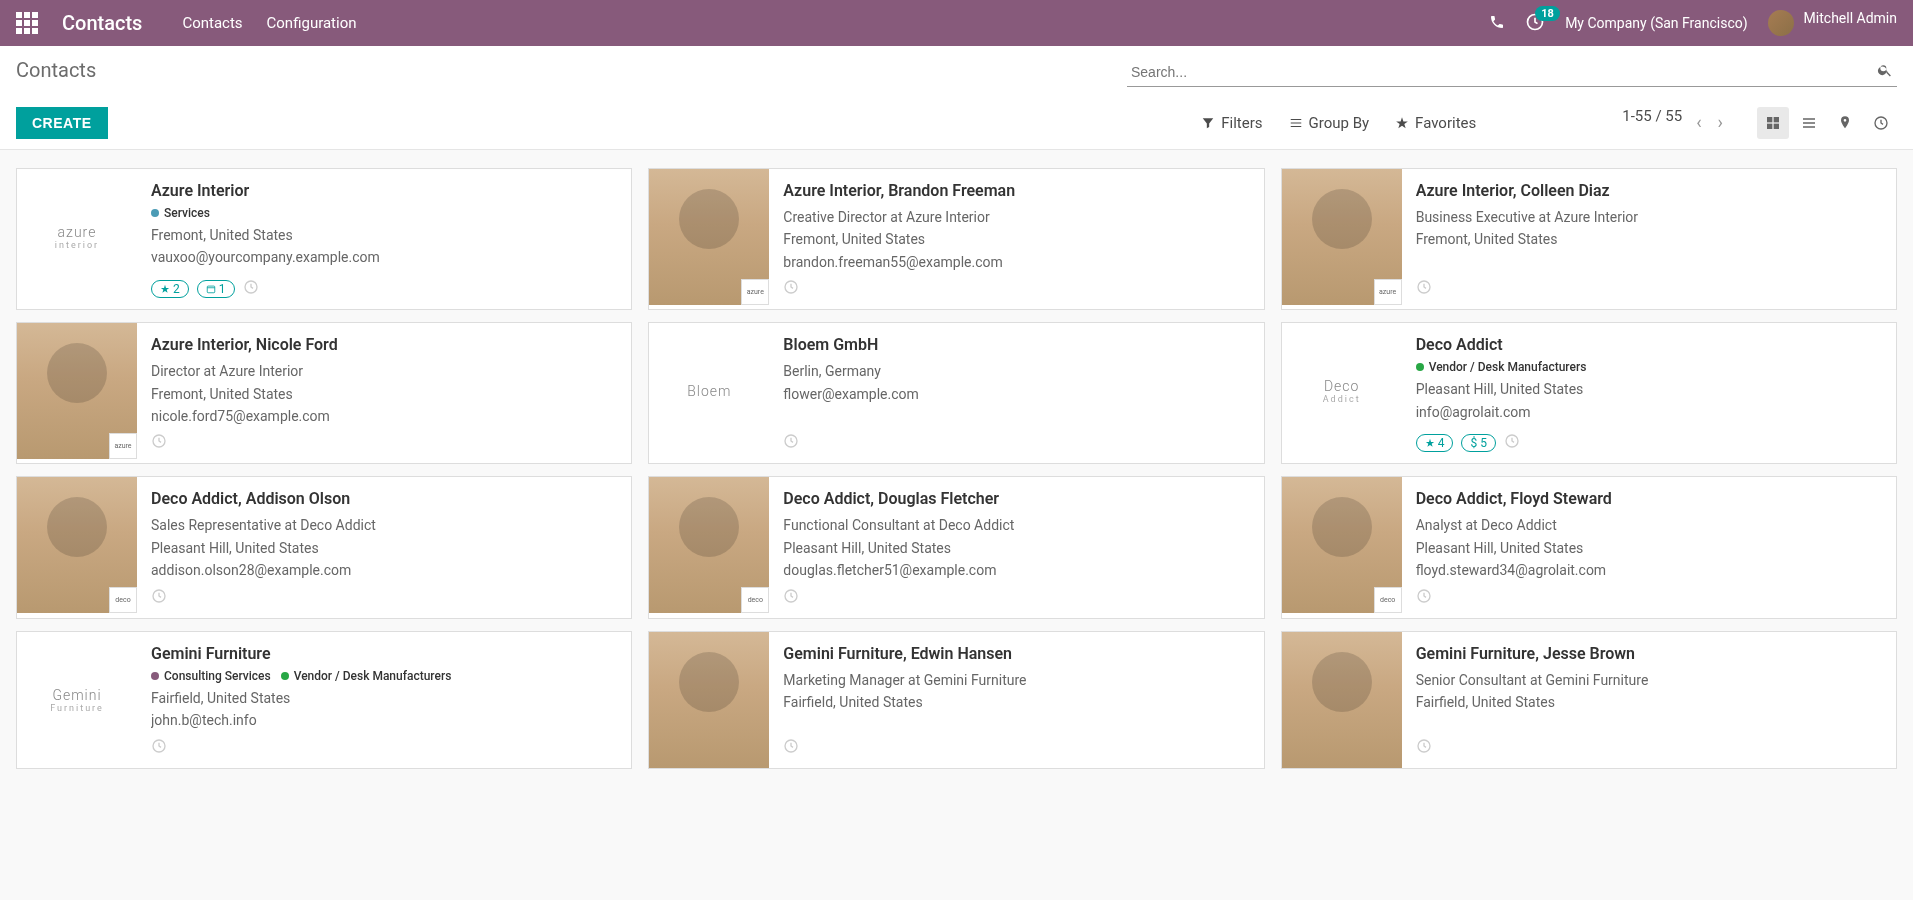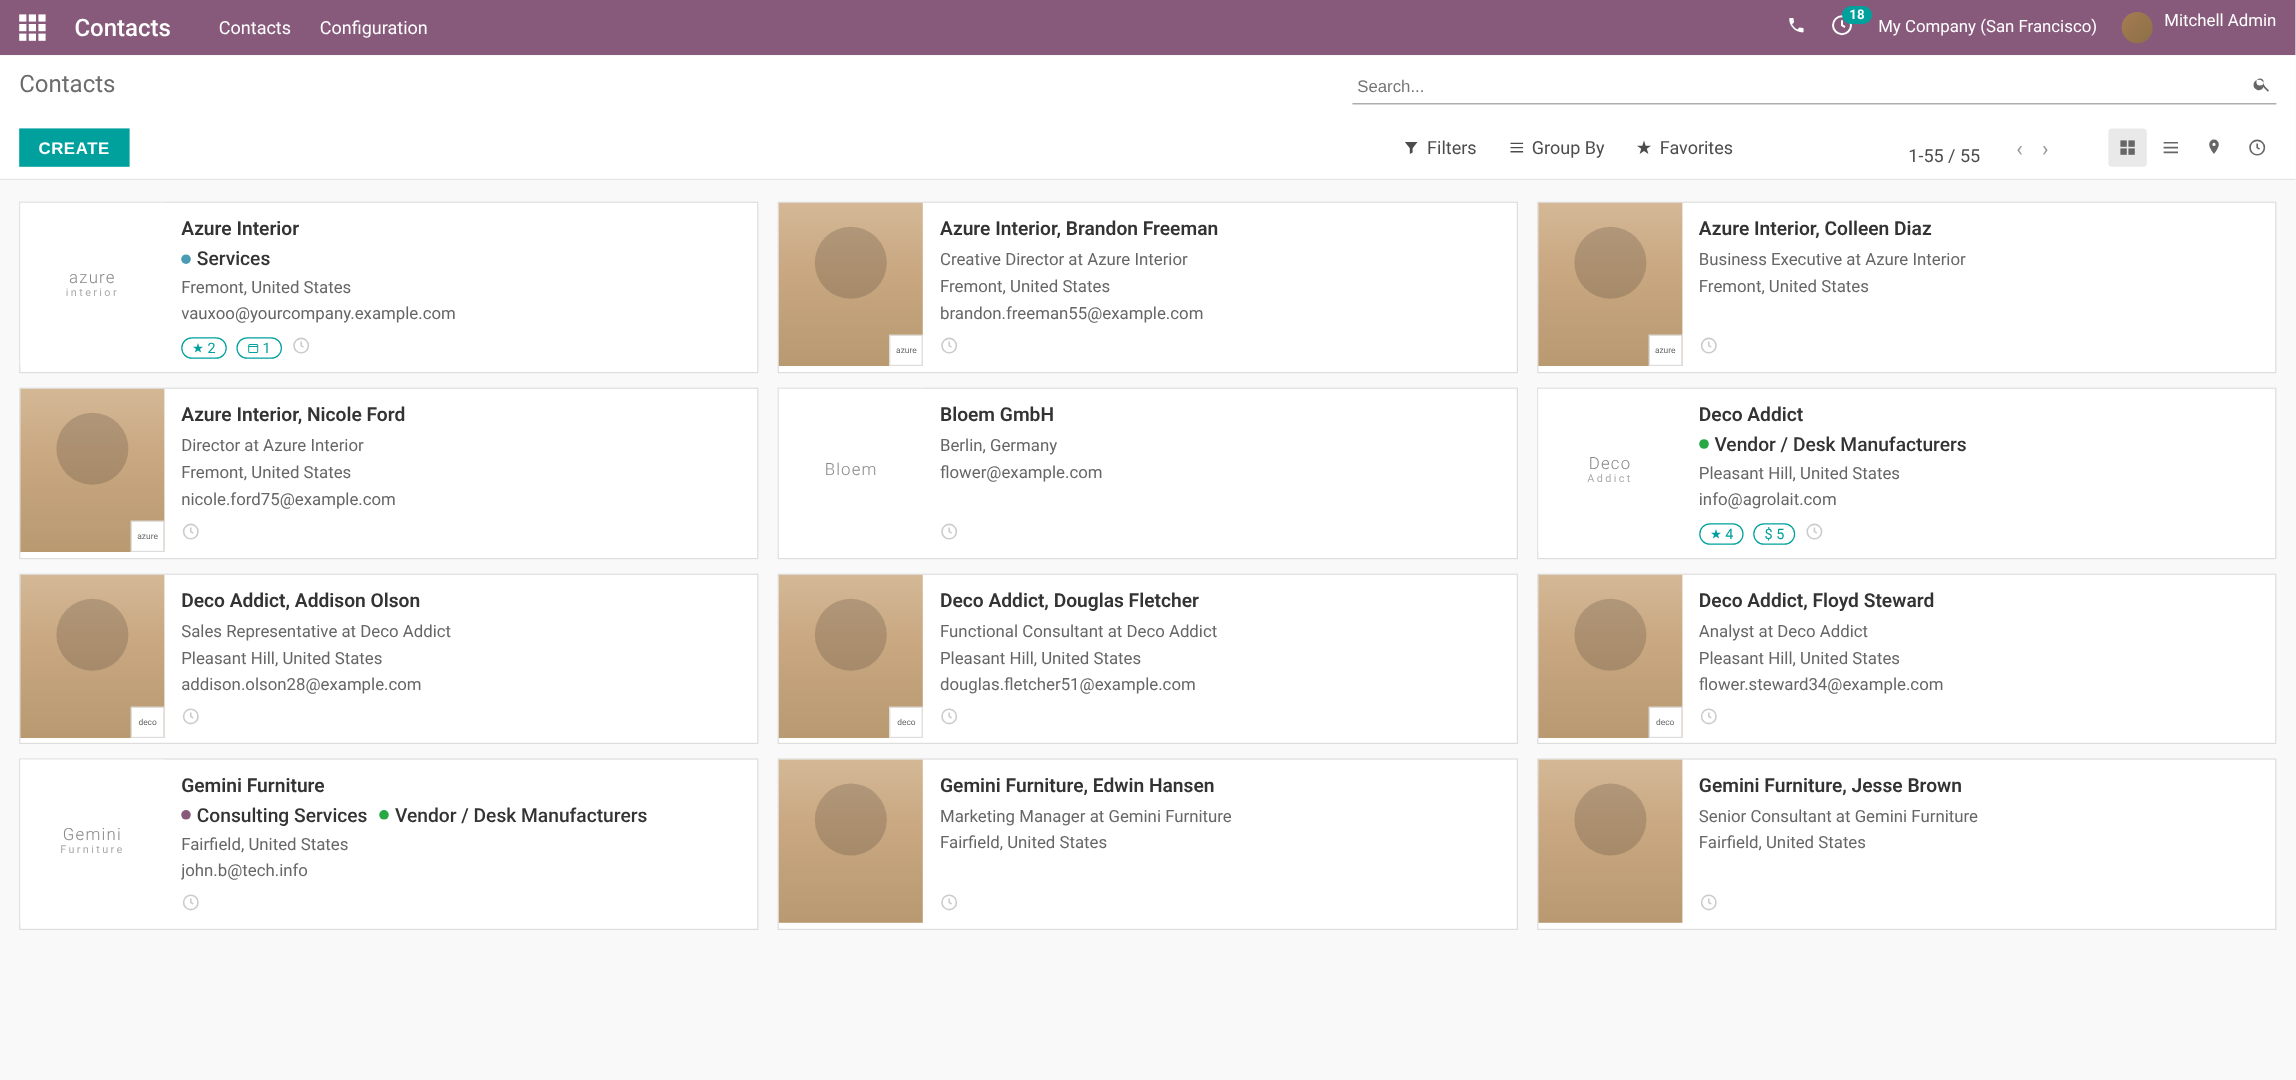--- a/index.html
+++ b/index.html
@@ -28,38 +28,38 @@
 .search-wrap { flex: 1; max-width: 770px; position: relative; }
 .search-input { width: 100%; border: none; border-bottom: 1px solid #999; padding: 6px 30px 6px 4px; font-size: 14px; outline: none; background: transparent; }
 .search-btn { position: absolute; right: 4px; top: 4px; cursor: pointer; }
 .search-btn svg { width: 16px; height: 16px; fill: #666; }
 
 .cp-bottom { display: flex; align-items: center; margin-top: 20px; }
 .create-btn { background: #00a09d; color: #fff; border: none; padding: 8px 16px; font-size: 14px; font-weight: 600; cursor: pointer; letter-spacing: 0.5px; }
 .cp-filters { margin-left: auto; display: flex; align-items: center; gap: 26px; font-size: 15px; color: #4c4c4c; }
 .filter-item { display: flex; align-items: center; gap: 6px; cursor: pointer; }
 .filter-item svg { width: 14px; height: 14px; fill: #4c4c4c; }
-.pager-area { display: flex; align-items: flex-end; gap: 26px; margin-left: 120px; }
+.pager-area { display: flex; align-items: flex-start; gap: 10px; margin-left: 120px; }
 .pager { font-size: 15px; color: #4c4c4c; }
 .pager-arrows { display: flex; gap: 8px; }
 .pager-arrows span { cursor: pointer; color: #999; padding: 4px; font-size: 18px; }
 .view-switcher { display: flex; gap: 4px; margin-left: 20px; }
 .view-btn { width: 32px; height: 32px; display: flex; align-items: center; justify-content: center; cursor: pointer; color: #666; border-radius: 3px; }
 .view-btn.active { background: #e9e9e9; }
 .view-btn svg { width: 16px; height: 16px; fill: currentColor; }
 
 
 .kanban-view { padding: 12px 8px; display: grid; grid-template-columns: repeat(3, 1fr); gap: 0; }
 .kanban-card { background: #fff; border: 1px solid #ddd; margin: 6px 8px; display: flex; cursor: pointer; min-height: 136px; position: relative; }
 .card-img { width: 120px; height: 136px; flex-shrink: 0; background: #eee; position: relative; display: flex; align-items: center; justify-content: center; font-size: 11px; color: #888; text-align: center; overflow: hidden; }
 .company-badge { position: absolute; bottom: 0; right: 0; width: 28px; height: 26px; background: #fff; border: 1px solid #ddd; font-size: 7px; display: flex; align-items: center; justify-content: center; color: #666; overflow: hidden; }
 .card-body { padding: 12px 14px 10px; flex: 1; display: flex; flex-direction: column; min-width: 0; }
 .card-title { font-size: 16px; font-weight: 600; color: #333; margin-bottom: 6px; }
 .card-tags { display: flex; gap: 10px; margin-bottom: 4px; flex-wrap: wrap; }
-.tag { display: flex; align-items: center; gap: 5px; font-size: 16px; font-weight: 500; color: #333; }
+.tag { display: flex; align-items: center; gap: 5px; font-size: 12px; font-weight: 500; color: #333; }
 .tag .dot { width: 8px; height: 8px; border-radius: 50%; }
 .card-line { font-size: 14px; color: #666; line-height: 1.6; white-space: nowrap; overflow: hidden; text-overflow: ellipsis; }
 .card-footer { margin-top: auto; display: flex; align-items: center; gap: 8px; padding-top: 6px; }
 .pill { border: 1px solid #00a09d; color: #00a09d; font-size: 12px; padding: 1px 8px; border-radius: 10px; display: inline-flex; align-items: center; gap: 3px; }
 .pill svg { width: 10px; height: 10px; fill: #00a09d; }
 .clock-icon { width: 16px; height: 16px; fill: none; stroke: #ccc; stroke-width: 2; }
 
 
 .photo-person { background: linear-gradient(180deg, #d4b896 0%, #c9a882 40%, #b89970 100%); }
 .photo-person::after { content: ''; position: absolute; width: 60px; height: 60px; background: rgba(0,0,0,0.15); border-radius: 50%; top: 20px; left: 30px; }
@@ -355,21 +355,21 @@
       </div>
     </div>
     <div class="kanban-card">
       <div class="card-img photo-person">
         <div class="company-badge">deco</div>
       </div>
       <div class="card-body">
         <div class="card-title">Deco Addict, Floyd Steward</div>
         <div class="card-line">Analyst at Deco Addict</div>
         <div class="card-line">Pleasant Hill, United States</div>
-        <div class="card-line">flower.steward34@example.com</div>
+        <div class="card-line">floyd.steward34@agrolait.com</div>
         <div class="card-footer">
           <span><svg class="clock-icon" viewBox="0 0 24 24">
               <circle cx="12" cy="12" r="9"></circle>
               <path d="M12 7v5l3 2"></path>
             </svg></span>
         </div>
       </div>
     </div>
     <div class="kanban-card">
       <div class="card-img logo-box">

